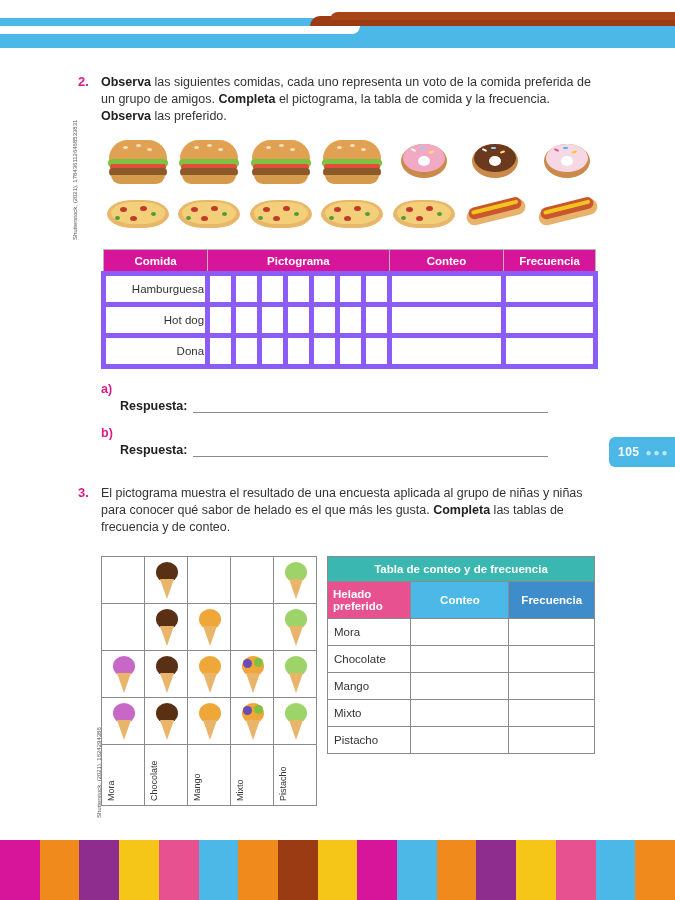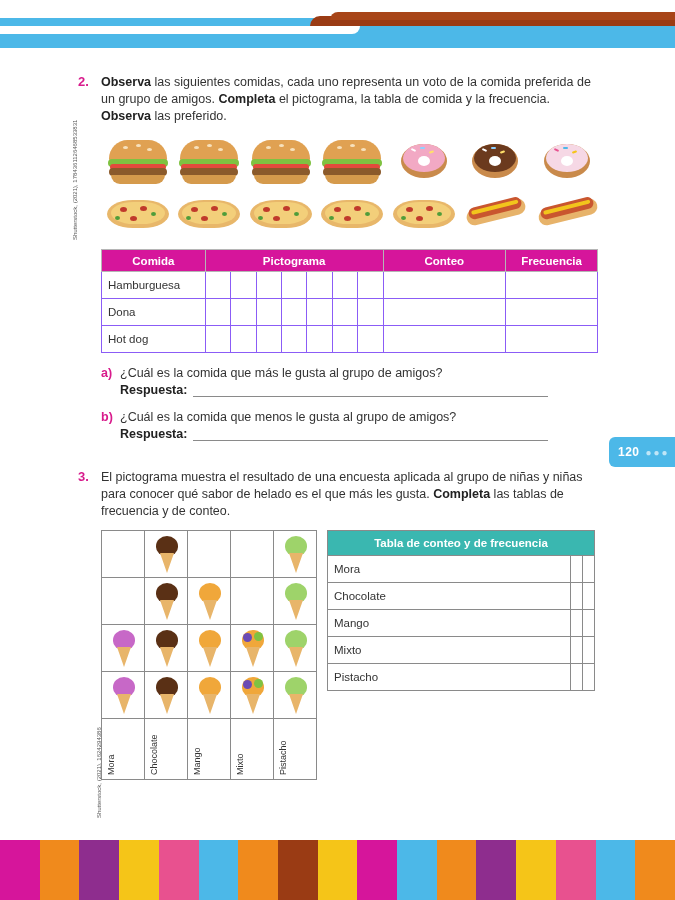--- a/index.html
+++ b/index.html
@@ -140,37 +140,37 @@
     position:absolute; left:6px; top:9px; width:48px; height:4px; background:#f2c51c; border-radius:3px;
   }
 
   
   table { border-collapse:collapse; }
   .tbl1 { margin-left:101px; margin-top:10px; width:497px; font-size:11.5px; }
   .tbl1 th {
     background:#d6159b; color:#fff; font-weight:bold; font-size:11.5px;
     border:1px solid #b5b5b5; height:21px; padding:0 6px;
   }
-  .tbl1 td { border:1px solid #8b5cf6; height:24px; }
+  .tbl1 td { border:5px solid #8b5cf6; height:24px;text-align:right; }
   .tbl1 td.lab { padding-left:6px; width:100px; color:#333; }
   .tbl1 td.pic { width:25px; }
   .tbl1 td.cnt { width:132px; }
   .tbl1 td.frq { width:92px; }
 
   
   .qblock { margin-left:101px; margin-top:13px; font-size:12.5px; }
   .q-row { display:flex; }
   .q-letter { color:#d81b8c; font-weight:bold; width:19px; }
   .q-text { color:#333; }
   .ans-row { margin-left:19px; margin-top:3px; display:flex; align-items:flex-end; }
   .ans-label { font-weight:bold; font-size:12.5px; color:#222; }
   .ans-line { flex:1; border-bottom:1px solid #8a8a8a; height:13px; margin-left:6px; max-width:355px; }
 
   
-  .picto-wrap { margin-left:101px; margin-top:10px; display:flex; align-items:flex-start; }
+  .picto-wrap { margin-left:101px; margin-top:20px; display:flex; align-items:flex-start; }
   .picto {
     border:1px solid #8a8a8a; border-collapse:collapse; width:216px;
   }
   .picto td { border:1px solid #8a8a8a; width:43px; height:46px; position:relative; padding:0; }
   .picto td.labcell { height:60px; vertical-align:bottom; }
   .picto .vlabel {
     font-size:9px; color:#333; white-space:nowrap;
     transform:rotate(-90deg);
     position:absolute; left:14px; bottom:4px; transform-origin:left bottom;
   }
@@ -205,21 +205,21 @@
 <body>
 
 <div class="top-band">
   <div class="blue"></div>
   <div class="whitecut"></div>
   <div class="brown"></div>
   <div class="brown2"></div>
 </div>
 
 <div class="page-tab">
-  <span>120</span>
+  <span>105</span>
   <span class="dots">●●●</span>
 </div>
 
 <div class="credit" style="left:72px; top:240px;">Shutterstock, (2021), 1784361126468533831</div>
 <div class="credit" style="left:96px; top:818px;">Shutterstock, (2021), 1624294386</div>
 
 <div class="content">
 
   <div class="exercise" style="margin-top:26px;">
     <div class="ex-num">2.</div>
@@ -395,61 +395,59 @@
         <td class="pic"></td>
         <td class="pic"></td>
         <td class="pic"></td>
         <td class="pic"></td>
         <td class="pic"></td>
         <td class="pic"></td>
         <td class="cnt"></td>
         <td class="frq"></td>
       </tr>
       <tr>
-        <td class="lab">Dona</td>
+        <td class="lab">Hot dog</td>
         <td class="pic"></td>
         <td class="pic"></td>
         <td class="pic"></td>
         <td class="pic"></td>
         <td class="pic"></td>
         <td class="pic"></td>
         <td class="pic"></td>
         <td class="cnt"></td>
         <td class="frq"></td>
       </tr>
       <tr>
-        <td class="lab">Hot dog</td>
+        <td class="lab">Dona</td>
         <td class="pic"></td>
         <td class="pic"></td>
         <td class="pic"></td>
         <td class="pic"></td>
         <td class="pic"></td>
         <td class="pic"></td>
         <td class="pic"></td>
         <td class="cnt"></td>
         <td class="frq"></td>
       </tr>
     </tbody>
       </table>
 
     <div class="qblock">
       <div class="q-row">
         <span class="q-letter">a)</span>
-        <span class="q-text">¿Cuál es la comida que más le gusta al grupo de amigos?</span>
       </div>
       <div class="ans-row">
         <span class="ans-label">Respuesta:</span>
         <span class="ans-line"></span>
       </div>
     </div>
 
     <div class="qblock">
       <div class="q-row">
         <span class="q-letter">b)</span>
-        <span class="q-text">¿Cuál es la comida que menos le gusta al grupo de amigos?</span>
       </div>
       <div class="ans-row">
         <span class="ans-label">Respuesta:</span>
         <span class="ans-line"></span>
       </div>
     </div>
   </div>
 
   <div class="exercise" style="margin-top:28px;">
     <div class="ex-num">3.</div>
@@ -585,20 +583,25 @@
                 <span class="vlabel">Pistacho</span>
               </td>
         </tr>
       </tbody>
         </table>
 
       <table class="tbl2">
         <tbody>
             <tr>
           <td class="t2title" colspan="3">Tabla de conteo y de frecuencia</td>
+        </tr>
+        <tr>
+          <th class="hdr-pink">Helado preferido</th>
+          <th class="hdr-cyan">Conteo</th>
+          <th class="hdr-blue">Frecuencia</th>
         </tr>
         <tr>
           <td class="lab">Mora</td>
           <td></td>
           <td></td>
         </tr>
         <tr>
           <td class="lab">Chocolate</td>
           <td></td>
           <td></td>

